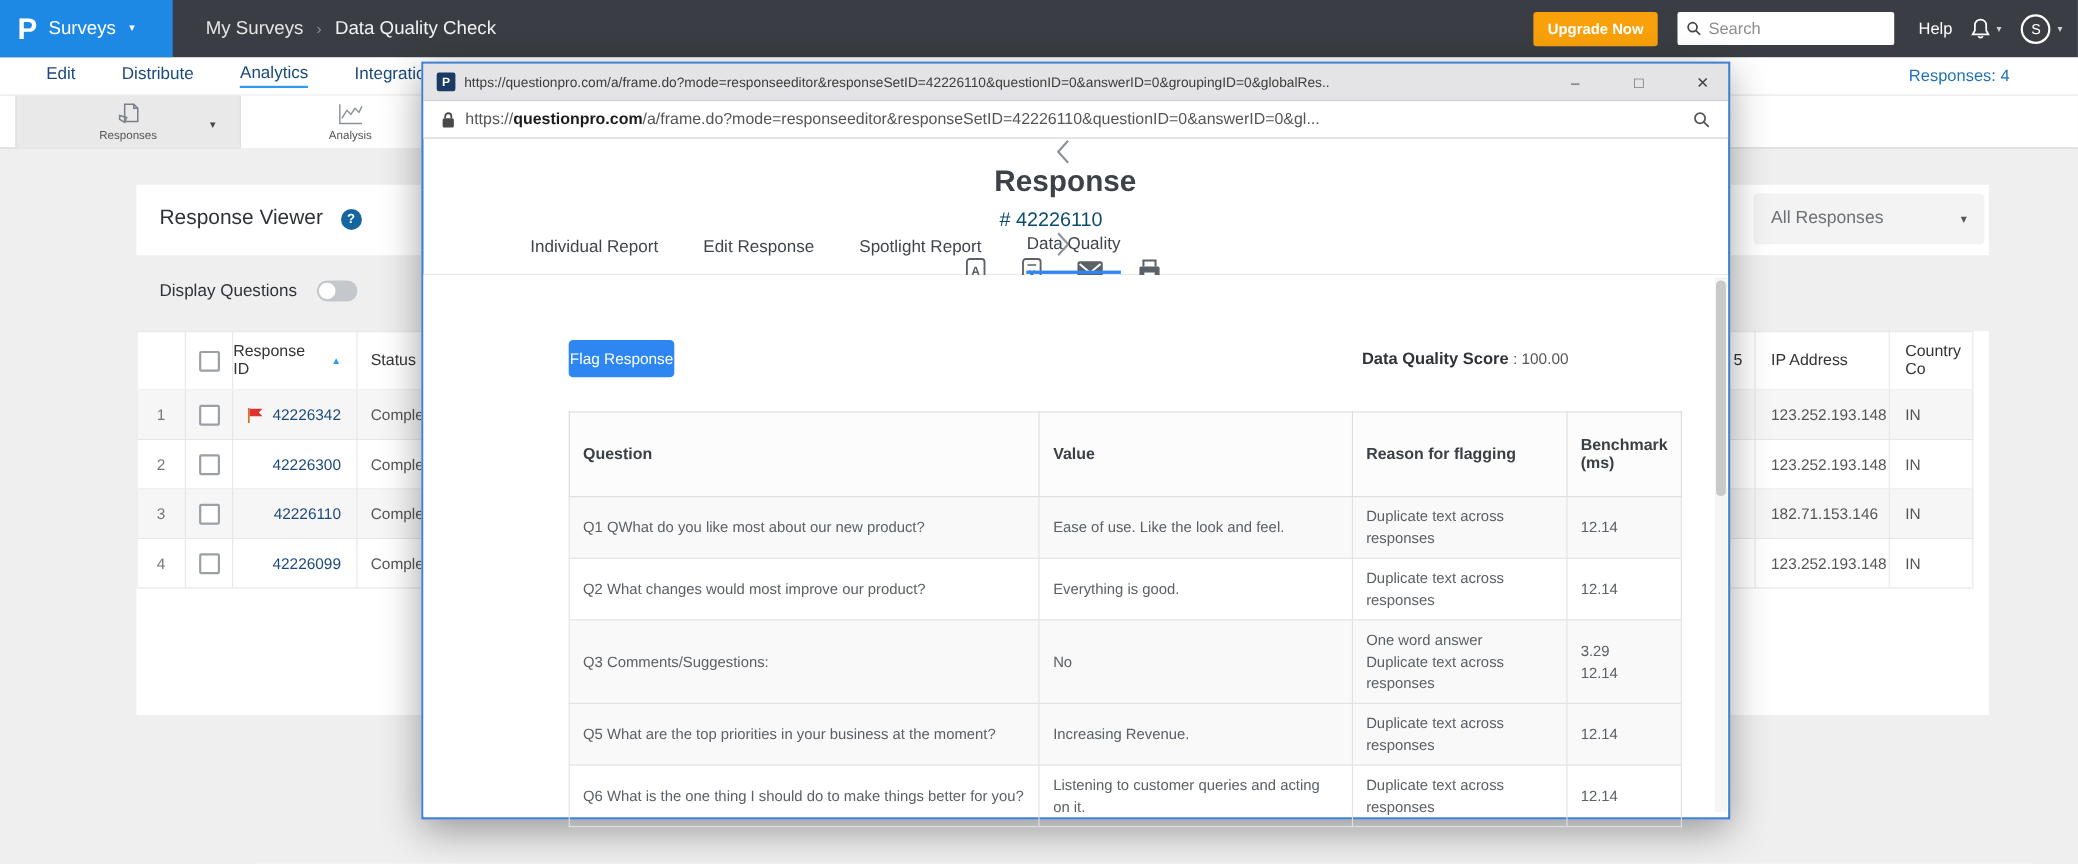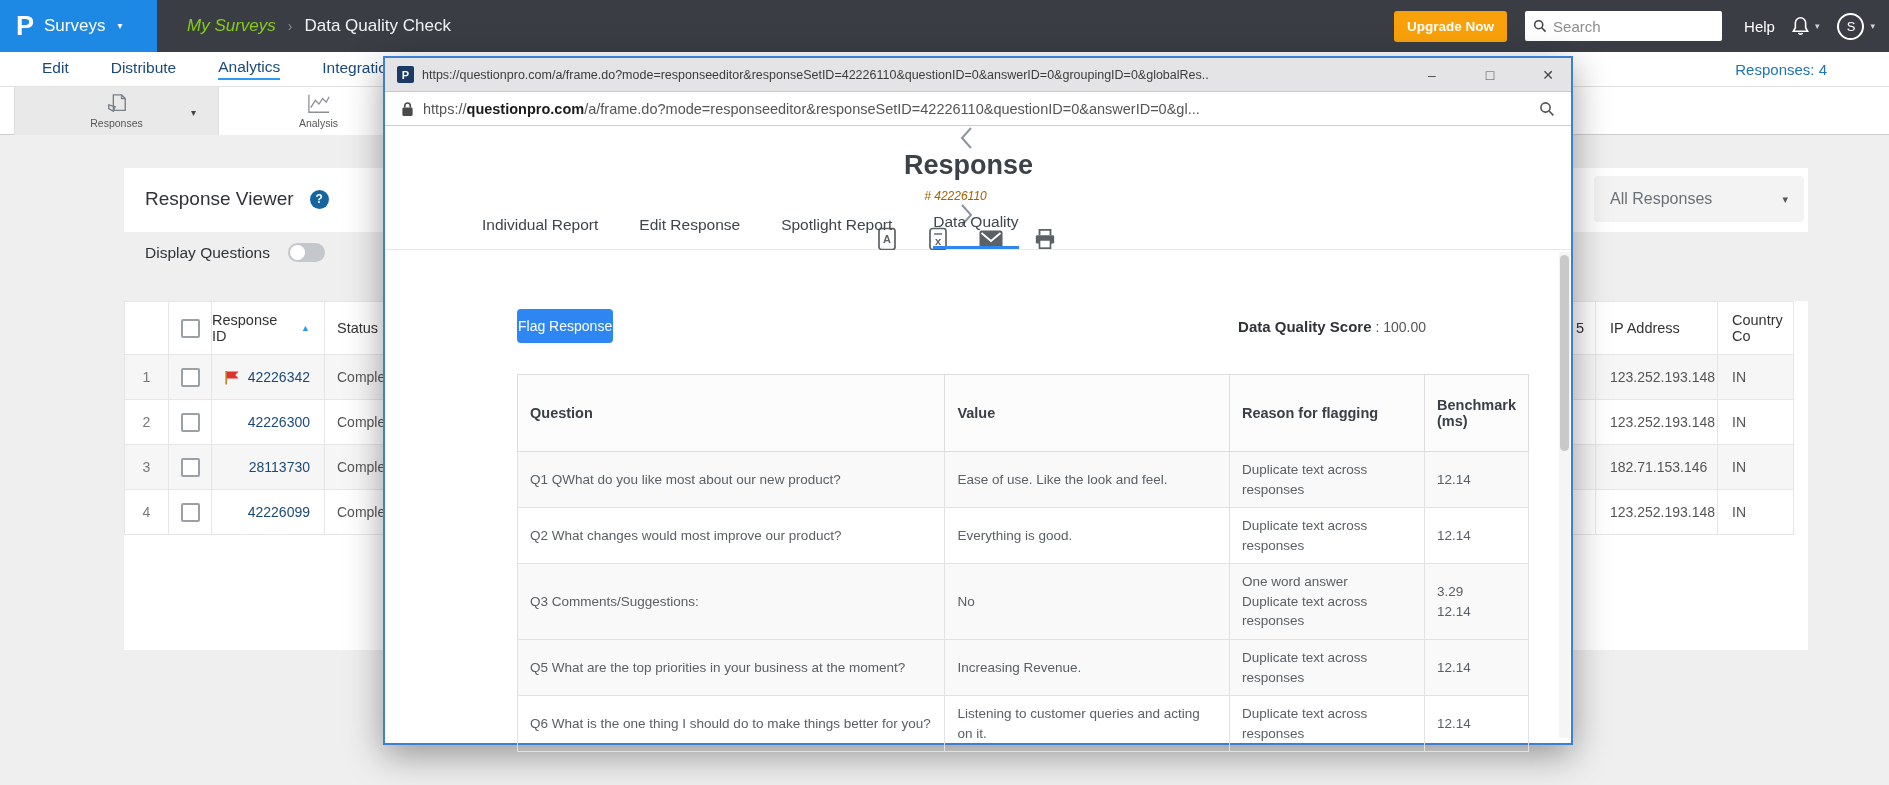--- a/index.html
+++ b/index.html
@@ -6,21 +6,21 @@
   html,body { width:1889px; height:785px; overflow:hidden; font-family:"Liberation Sans", sans-serif; background:#efefef; }
 
   
   .topbar { position:absolute; left:0; top:0; width:1889px; height:52px; background:var(--navbar-bg); display:flex; align-items:center; z-index:5; }
   .logo-box { width:157px; height:52px; background:var(--brand-blue); display:flex; align-items:center; padding-left:16px; gap:10px; flex:none; }
   .logo-p { color:#fff; font-size:27px; font-weight:bold; line-height:1; }
   .logo-product { color:#fff; font-size:17px; }
   .caret { font-size:10px; line-height:1; }
   .logo-caret { color:#fff; margin-left:2px; }
   .breadcrumb { display:flex; align-items:center; gap:12px; margin-left:30px; font-size:17px; }
-  .bc-link { color:#84cc16;font-style:italic; }
+  .bc-link { color:#e5e5e5; }
   .bc-sep { color:#8a9099; font-size:14px; }
   .bc-current { color:#f0f2f4; }
   .topbar-spacer { flex:1; }
   .upgrade-btn { background:var(--orange); color:#fff; font-size:13.5px; font-weight:bold; padding:8px 13px; border-radius:3px; margin-right:18px; cursor:pointer; }
   .search-box { width:197px; height:30px; background:#fff; border-radius:2px; display:flex; align-items:center; padding:0 8px; gap:6px; margin-right:22px; }
   .search-box input { border:none; outline:none; font-size:15px; color:#a21caf; width:150px; font-family:"Liberation Sans",sans-serif; }
   .search-box input::placeholder { color:#8d8d8d; }
   .help-link { color:#fff; font-size:15px; margin-right:16px; }
   .bell-wrap { display:flex; align-items:center; gap:5px; margin-right:18px; color:#fff; }
   .avatar-wrap { display:flex; align-items:center; gap:6px; margin-right:14px; }
@@ -44,21 +44,21 @@
   
   .card { position:absolute; background:#fff; }
   .card-viewer { left:124px; top:168px; width:1684px; height:64px; }
   .page-title-wrap { position:absolute; left:21px; top:20px; display:flex; align-items:center; gap:16px; }
   .page-title { font-size:19px; color:#2f3338; }
   .q-circle { width:19px; height:19px; border-radius:50%; background:#1566a0; color:#fff; font-size:12px; font-weight:bold; display:flex; align-items:center; justify-content:center; }
   .filter-dd { position:absolute; right:4px; top:8px; width:210px; height:46px; background:#f3f3f3; border-radius:4px; display:flex; align-items:center; justify-content:space-between; padding:0 16px; cursor:pointer; }
   .filter-dd .dd-label { color:#6b7075; font-size:16px; }
   .filter-dd .dd-caret { color:#555; font-size:11px; }
 
-  .display-row { position:absolute; left:145px; top:243px; display:flex; align-items:center; gap:18px; }
+  .display-row { position:absolute; left:145px; top:255px; display:flex; align-items:center; gap:18px; }
   .display-label { font-size:15.5px; color:#2f3338; }
   .toggle { width:37px; height:19px; background:#c4c8cc; border-radius:10px; position:relative; cursor:pointer; }
   .toggle .knob { position:absolute; left:2px; top:2px; width:15px; height:15px; background:#fff; border-radius:50%; }
 
   .card-table { left:124px; top:301px; width:1684px; height:349px; }
 
   
   .bt-seg { position:absolute; top:0; }
   .bt-row { display:flex; border-bottom:1px solid #e6e6e6; }
   .bt-head { height:54px; border-top:1px solid #e6e6e6; }
@@ -86,21 +86,21 @@
   .favicon { width:17px; height:17px; background:#1b3a66; border-radius:2px; color:#fff; font-size:11px; font-weight:bold; display:flex; align-items:center; justify-content:center; flex:none; }
   .m-title { flex:1; font-size:12.5px; color:#3c3c3c; white-space:nowrap; overflow:hidden; }
   .win-ctrl { color:#555; font-size:14px; width:22px; text-align:center; margin-left:28px; cursor:pointer; }
   .win-close { color:#444; }
   .m-addressbar { height:34px; background:#fff; border-bottom:1px solid #cfcfcf; display:flex; align-items:center; padding:0 16px; gap:9px; }
   .m-url { flex:1; font-size:14.5px; color:#555; white-space:nowrap; overflow:hidden; }
   .m-url .domain { color:#1b1b1b; font-weight:bold; }
   .m-header { height:74px; display:flex; align-items:center; padding:0 95px 0 72px;flex-direction:column; }
   .m-chev { color:#8d949b; cursor:pointer; display:flex; }
   .m-resp-title { font-size:27px; color:#3c4248; font-weight:bold; margin:0 18px 0 22px; }
-  .m-resp-id { font-size:12px; color:#a16207; margin-right:22px; margin-top:8px;font-style:italic; }
+  .m-resp-id { font-size:18px; color:#0c4a6e; margin-right:22px; margin-top:8px; }
   .m-header-spacer { flex:1; }
   .m-icons { display:flex; align-items:center; gap:31px; }
   .m-icon { cursor:pointer; display:flex; }
   .m-tabs { height:50px; border-bottom:1px solid #e8e8e8; display:flex; align-items:flex-end; padding-left:97px; gap:41px; }
   .m-tab { font-size:15.5px; color:#3f454b; padding-bottom:15px; cursor:pointer; }
   .m-tab.active { border-bottom:3px solid var(--accent-blue); }
   .m-content { position:relative; height:492px; background:#fff; }
   .m-scrollbar { position:absolute; right:1px; top:2px; width:11px; height:486px; background:#f5f5f5; }
   .m-thumb { position:absolute; left:1px; top:3px; width:9px; height:196px; background:#c9c9c9; border-radius:5px; }
   .flag-btn { position:absolute; left:132px; top:59px; background:var(--accent-blue); color:#fff; font-size:14px; padding:9px 1px; border-radius:4px; border:none; cursor:pointer; font-family:"Liberation Sans",sans-serif; }
@@ -248,21 +248,21 @@
         </div>
       <div class="bt-cell c-status">Comple</div>
     </div>
 
     <div class="bt-row bt-body row-odd">
       <div class="bt-cell c-num">3</div>
       <div class="bt-cell c-check">
           <div class="checkbox"></div>
         </div>
       <div class="bt-cell c-id">
-          <span class="id-link">28113730</span>
+          <span class="id-link">42226110</span>
         </div>
       <div class="bt-cell c-status">Comple</div>
     </div>
 
     <div class="bt-row bt-body">
       <div class="bt-cell c-num">4</div>
       <div class="bt-cell c-check">
           <div class="checkbox"></div>
         </div>
       <div class="bt-cell c-id">

